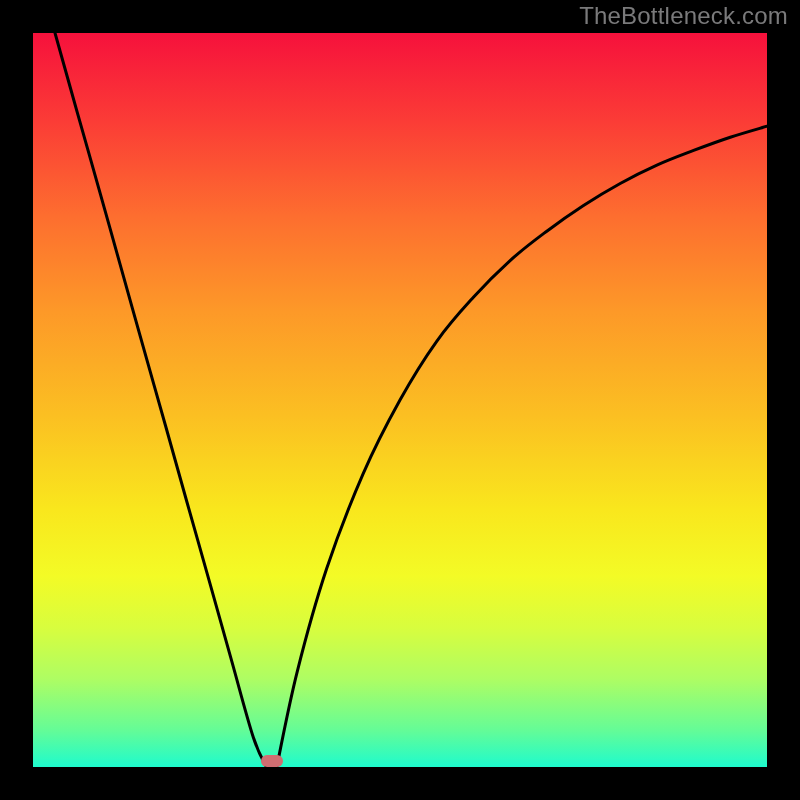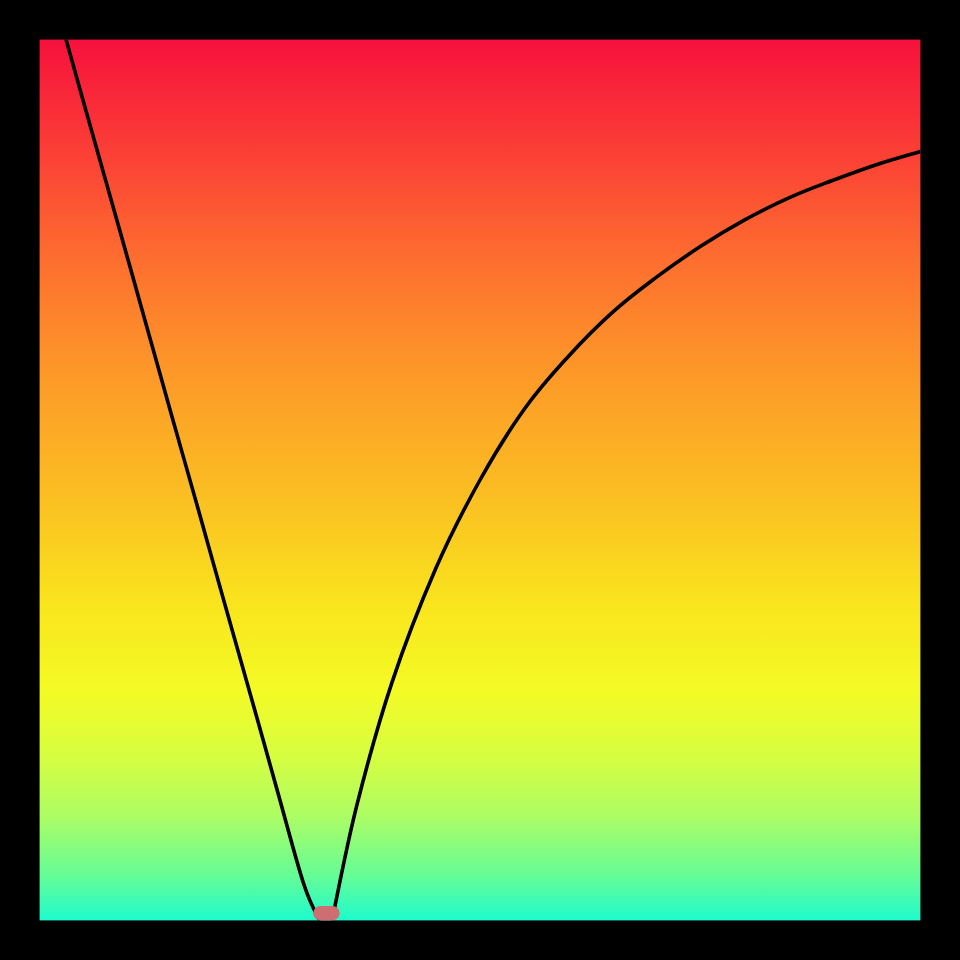--- a/index.html
+++ b/index.html
@@ -67,13 +67,14 @@
 <body>
 
 <div class="frame">
   <div class="plot-area">
     <svg class="curve" viewBox="0 0 734 734" preserveAspectRatio="none">
       <path id="curve-left" fill="none" stroke="#000000" stroke-width="3" stroke-linecap="round" stroke-linejoin="round" d="M 22.02 0.00 C 25.98 14.14, 36.11 50.40, 44.04 78.54 C 51.97 106.68, 58.13 128.20, 66.06 156.34 C 73.99 184.48, 80.15 206.61, 88.08 234.88 C 96.01 263.15, 102.17 285.28, 110.10 313.42 C 118.03 341.56, 124.19 363.08, 132.12 391.22 C 140.05 419.36, 146.21 441.62, 154.14 469.76 C 162.07 497.90, 168.23 519.42, 176.16 547.56 C 184.09 575.71, 190.25 597.96, 198.18 626.10 C 206.11 654.24, 213.86 684.48, 220.20 703.91 C 226.54 723.33, 231.03 728.58, 233.41 734.00"></path>
       <path id="curve-right" fill="none" stroke="#000000" stroke-width="3" stroke-linecap="round" stroke-linejoin="round" d="M 243.69 734.00 C 247.39 716.82, 255.26 674.25, 264.24 638.58 C 273.22 602.91, 281.71 571.49, 293.60 535.82 C 305.49 500.15, 317.09 470.79, 330.30 440.40 C 343.51 410.01, 353.79 390.78, 367.00 367.00 C 380.21 343.22, 390.49 326.78, 403.70 308.28 C 416.91 289.78, 427.19 278.77, 440.40 264.24 C 453.61 249.71, 463.89 239.43, 477.10 227.54 C 490.31 215.65, 500.59 208.09, 513.80 198.18 C 527.01 188.27, 537.29 181.08, 550.50 172.49 C 563.71 163.90, 573.99 157.74, 587.20 150.47 C 600.41 143.20, 610.69 138.07, 623.90 132.12 C 637.11 126.17, 647.39 122.46, 660.60 117.44 C 673.81 112.42, 684.09 108.59, 697.30 104.23 C 710.51 99.87, 727.39 95.20, 734.00 93.22"></path>
     </svg>
     <div id="marker" class="marker" style="left: 238.55px; top: 728.128px; background: rgb(207, 110, 114);"></div>
   </div>
+  <div class="watermark">TheBottleneck.com</div>
 </div>
 
 </body></html>

